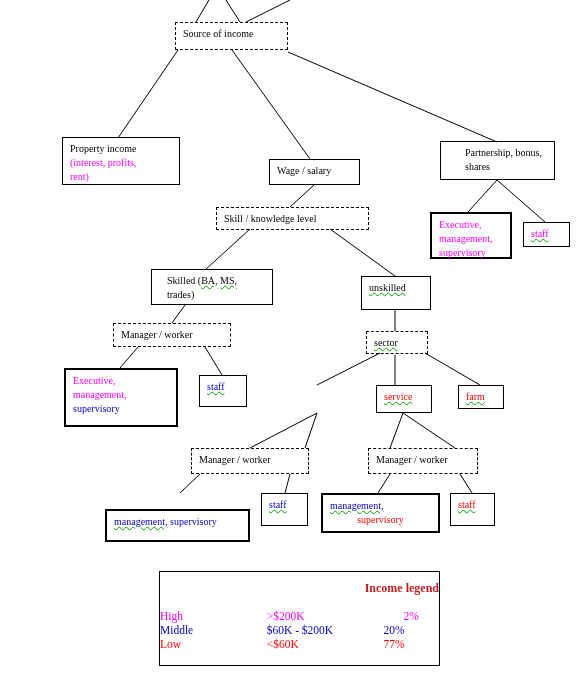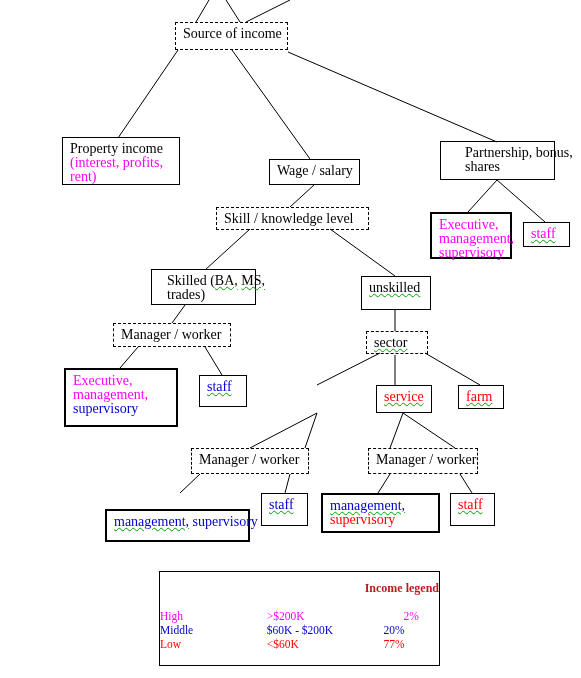--- a/index.html
+++ b/index.html
@@ -24,32 +24,32 @@
     position: absolute;
     left: 0; top: 0;
     width: 581px;
     height: 678px;
     pointer-events: none;
   }
   .node {
     position: absolute;
     box-sizing: border-box;
     background: transparent;
-    font-size: 14px;
+    font-size: 10px;
     line-height: 14px;
     color: #000000;
     padding: 4px 7px 4px 7px;
     white-space: nowrap;
   }
   .solid   { border: 1px solid #000; }
   .dashed  { border: 1px dashed #000; }
   .thick   { border: 2.5px solid #000; }
   .magenta { color: #ff00ff; }
   .blue    { color: #0000cc; }
-  .red     { color: #ff0000; }
+  .red     { color: #ff0000; text-align: center; }
   .black   { color: #000000; }
 
   
   .sq {
     text-decoration: underline;
     text-decoration-style: wavy;
     text-decoration-color: #00a000;
     text-decoration-thickness: 1px;
     text-underline-offset: 1px;
   }
@@ -162,21 +162,21 @@
   </div>
 
   <div class="node solid" style="left:523px; top:222px; width:47px; height:25px;">
     <span class="magenta sq">staff</span>
   </div>
 
   <div class="node dashed" style="left:216px; top:207px; width:153px; height:23px;">
     <span>Skill / knowledge level</span>
   </div>
 
-  <div class="node solid" style="left:151px; top:269px; width:105px; height:36px;padding-left:15px;">
+  <div class="node solid" style="left:151px; top:269px; width:122px; height:36px;padding-left:15px;">
     <div><span>Skilled (</span><span class="sq">BA,</span> <span class="sq">MS,</span></div>
     <div>trades)</div>
   </div>
 
   <div class="node solid" style="left:361px; top:276px; width:70px; height:34px;">
     <span class="sq">unskilled</span>
   </div>
 
   <div class="node dashed" style="left:113px; top:323px; width:118px; height:24px;">
     <span>Manager / worker</span>

